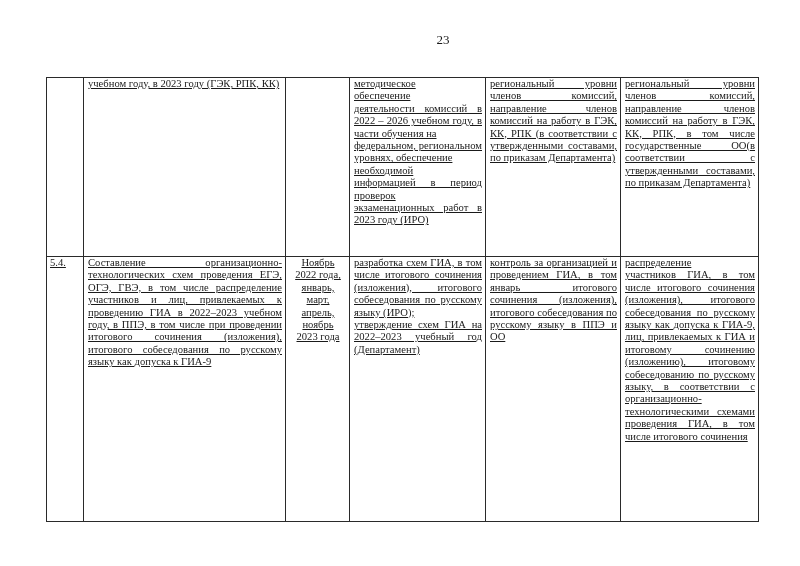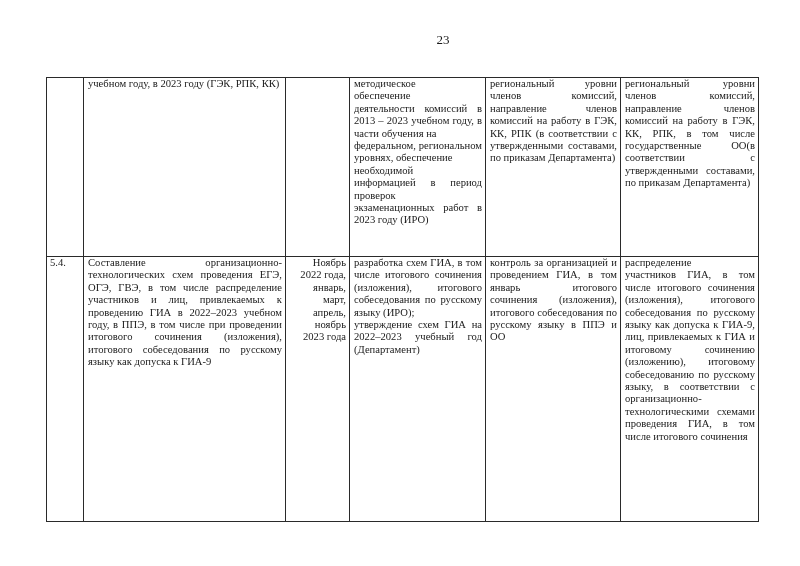--- a/index.html
+++ b/index.html
@@ -9,28 +9,29 @@
   }
   .page-number {
     position: absolute; top: 32px; left: 0; width: 800px; text-align: center;
     font-size: 13px;
     padding-left: 43px;
   }
   table.doc-table {
     position: absolute; left: 46px; top: 77px;
     border-collapse: collapse; table-layout: fixed;
     width: 712px;
+    text-decoration: underline;
   }
   table.doc-table td {
     border: 1.3px solid #2a2a2a; vertical-align: top;
     font-size: 10.6px; line-height: 12.4px;
     padding: 0 3px 0 4px;
   }
   .justify { text-align: justify; text-align-last: left; }
-  .center { text-align: right; }
+  .center { text-align: center; }
   .num { font-weight: normal; padding-left: 3px !important; }
   .pre { white-space: pre-line; }
   tr.row-cont td { height: 178px; }
   tr.row-66 td { height: 264px; }
 </style>
 </head>
 <body>
 
 <div class="page-number">23</div>
 
@@ -43,21 +44,21 @@
     <col style="width:135px">
     <col style="width:138px">
   </colgroup>
   <tbody>
       <tr class="row-cont">
     <td class="num"></td>
     <td class="justify">учебном году, в 2023 году (ГЭК, РПК, КК)</td>
     <td class="center pre"></td>
     <td class="justify pre">методическое
 обеспечение
-деятельности комиссий в 2013 – 2023 учебном году, в части обучения на
+деятельности комиссий в 2022 – 2026 учебном году, в части обучения на
 федеральном, региональном уровнях, обеспечение
 необходимой
 информацией в период проверок
 экзаменационных работ в 2023 году (ИРО)</td>
     <td class="justify">региональный уровни членов комиссий, направление членов комиссий на работу в ГЭК, КК, РПК (в соответствии с утвержденными составами, по приказам Департамента)</td>
     <td class="justify">региональный уровни членов комиссий, направление членов комиссий на работу в ГЭК, КК, РПК, в том числе государственные ОО(в соответствии с утвержденными составами, по приказам Департамента)</td>
   </tr>
   <tr class="row-66">
     <td class="num">5.4.</td>
     <td class="justify">Составление организационно-технологических схем проведения ЕГЭ, ОГЭ, ГВЭ, в том числе распределение участников и лиц, привлекаемых к проведению ГИА в 2022–2023 учебном году, в ППЭ, в том числе при проведении итогового сочинения (изложения), итогового собеседования по русскому языку как допуска к ГИА-9</td>

